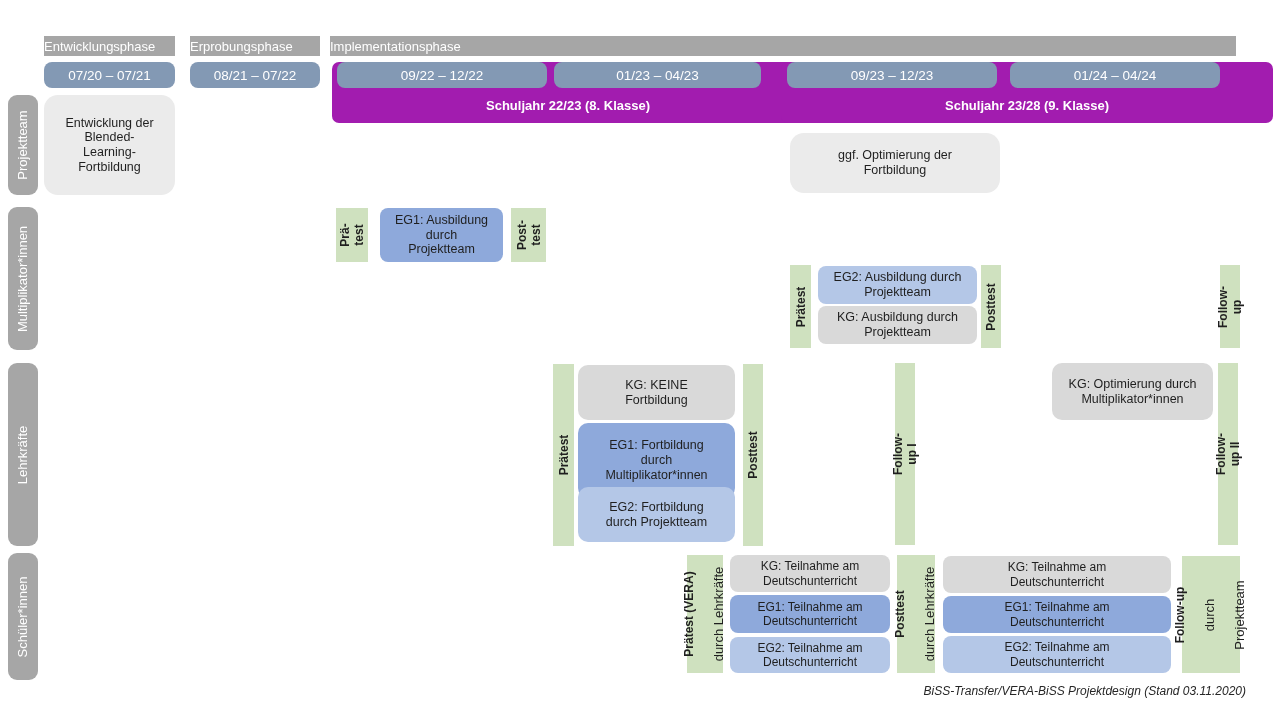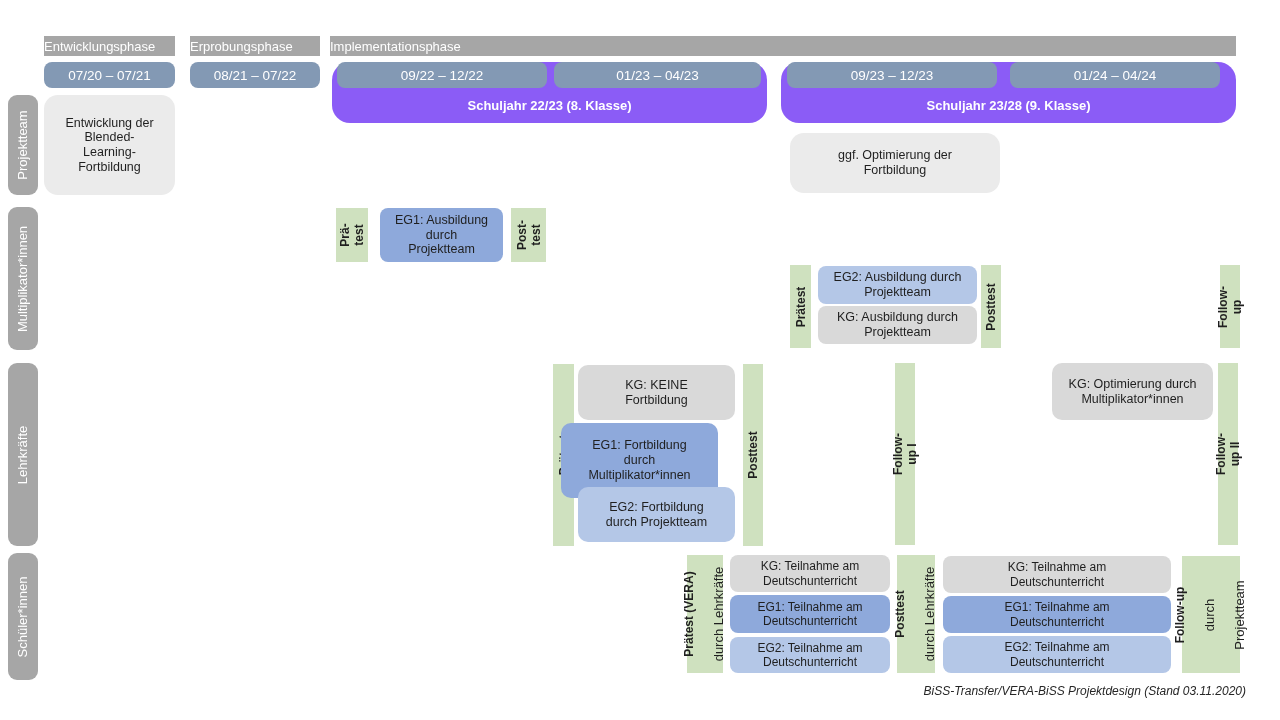--- a/index.html
+++ b/index.html
@@ -3,21 +3,21 @@
 <meta charset="utf-8">
 <style>
   html,body{margin:0;padding:0;background:#ffffff;}
   .canvas{
     position:relative;width:1280px;height:720px;background:#ffffff;overflow:hidden;
     font-family:"Liberation Sans","DejaVu Sans",sans-serif;color:#1f1f1f;
   }
   
   .hdr{position:absolute;background:#a6a6a6;color:#fff;display:flex;align-items:center;justify-content:flex-start;font-size:13px;}
   .datebar{position:absolute;background:#8399b4;color:#fff;border-radius:8px;display:flex;align-items:center;justify-content:center;font-size:13.5px;}
-  .container{position:absolute;background:#8b5cf6;border-radius:18px;}
+  .container{position:absolute;background:#a21caf;border-radius:7px;padding-left:37px;}
   .ylabel{position:absolute;left:0;right:0;top:26px;bottom:0;color:#fff;font-weight:bold;font-size:13px;display:flex;align-items:center;justify-content:center;}
   .box{position:absolute;display:flex;align-items:center;justify-content:center;text-align:center;
        font-size:12.5px;line-height:1.18;padding:3px 6px;box-sizing:border-box;}
   .box span{white-space:pre-line;}
   .r8{border-radius:8px}.r10{border-radius:10px}.r14{border-radius:14px}
   .fill-lgray{background:#ebebeb}
   .fill-kg{background:#d9d9d9}
   .fill-eg1{background:#8ea9db}
   .fill-eg2{background:#b4c7e7}
   .fill-green{background:#cfe1bf}
@@ -53,21 +53,21 @@
   #box-eg1-ausb{left:380px;top:208px;width:123px;height:54px}
   #vbar-post{left:511px;top:208px;width:35px;height:54px}
   #box-fue{left:791px;top:208px;width:449px;height:52px;font-weight:bold;font-size:13px}
   #vbar-praetest-m{left:790px;top:265px;width:21px;height:83px}
   #box-eg2-ausb{left:818px;top:266px;width:159px;height:38px}
   #box-kg-ausb{left:818px;top:306px;width:159px;height:38px}
   #vbar-posttest-m{left:981px;top:265px;width:20px;height:83px}
   #vbar-followup-m{left:1220px;top:265px;width:20px;height:83px}
   #vbar-praetest-l{left:553px;top:364px;width:21px;height:182px}
   #box-kg-keine{left:578px;top:365px;width:157px;height:55px}
-  #box-eg1-fort{left:561px;top:423px;width:157px;height:75px}
+  #box-eg1-fort{left:578px;top:423px;width:157px;height:75px}
   #box-eg2-fort{left:578px;top:487px;width:157px;height:55px}
   #vbar-posttest-l{left:743px;top:364px;width:20px;height:182px}
   #vbar-followup1{left:895px;top:363px;width:20px;height:182px}
   #box-kg-fort{left:1052px;top:363px;width:161px;height:57px}
   #vbar-followup2{left:1218px;top:363px;width:20px;height:182px}
   #vbar-vera{left:687px;top:555px;width:36px;height:118px}
   #box-kg-t1{left:730px;top:555px;width:160px;height:37px;font-size:12px}
   #box-eg1-t1{left:730px;top:595px;width:160px;height:38px;font-size:12px}
   #box-eg2-t1{left:730px;top:637px;width:160px;height:36px;font-size:12px}
   #vbar-posttest-s{left:897px;top:555px;width:38px;height:118px}

